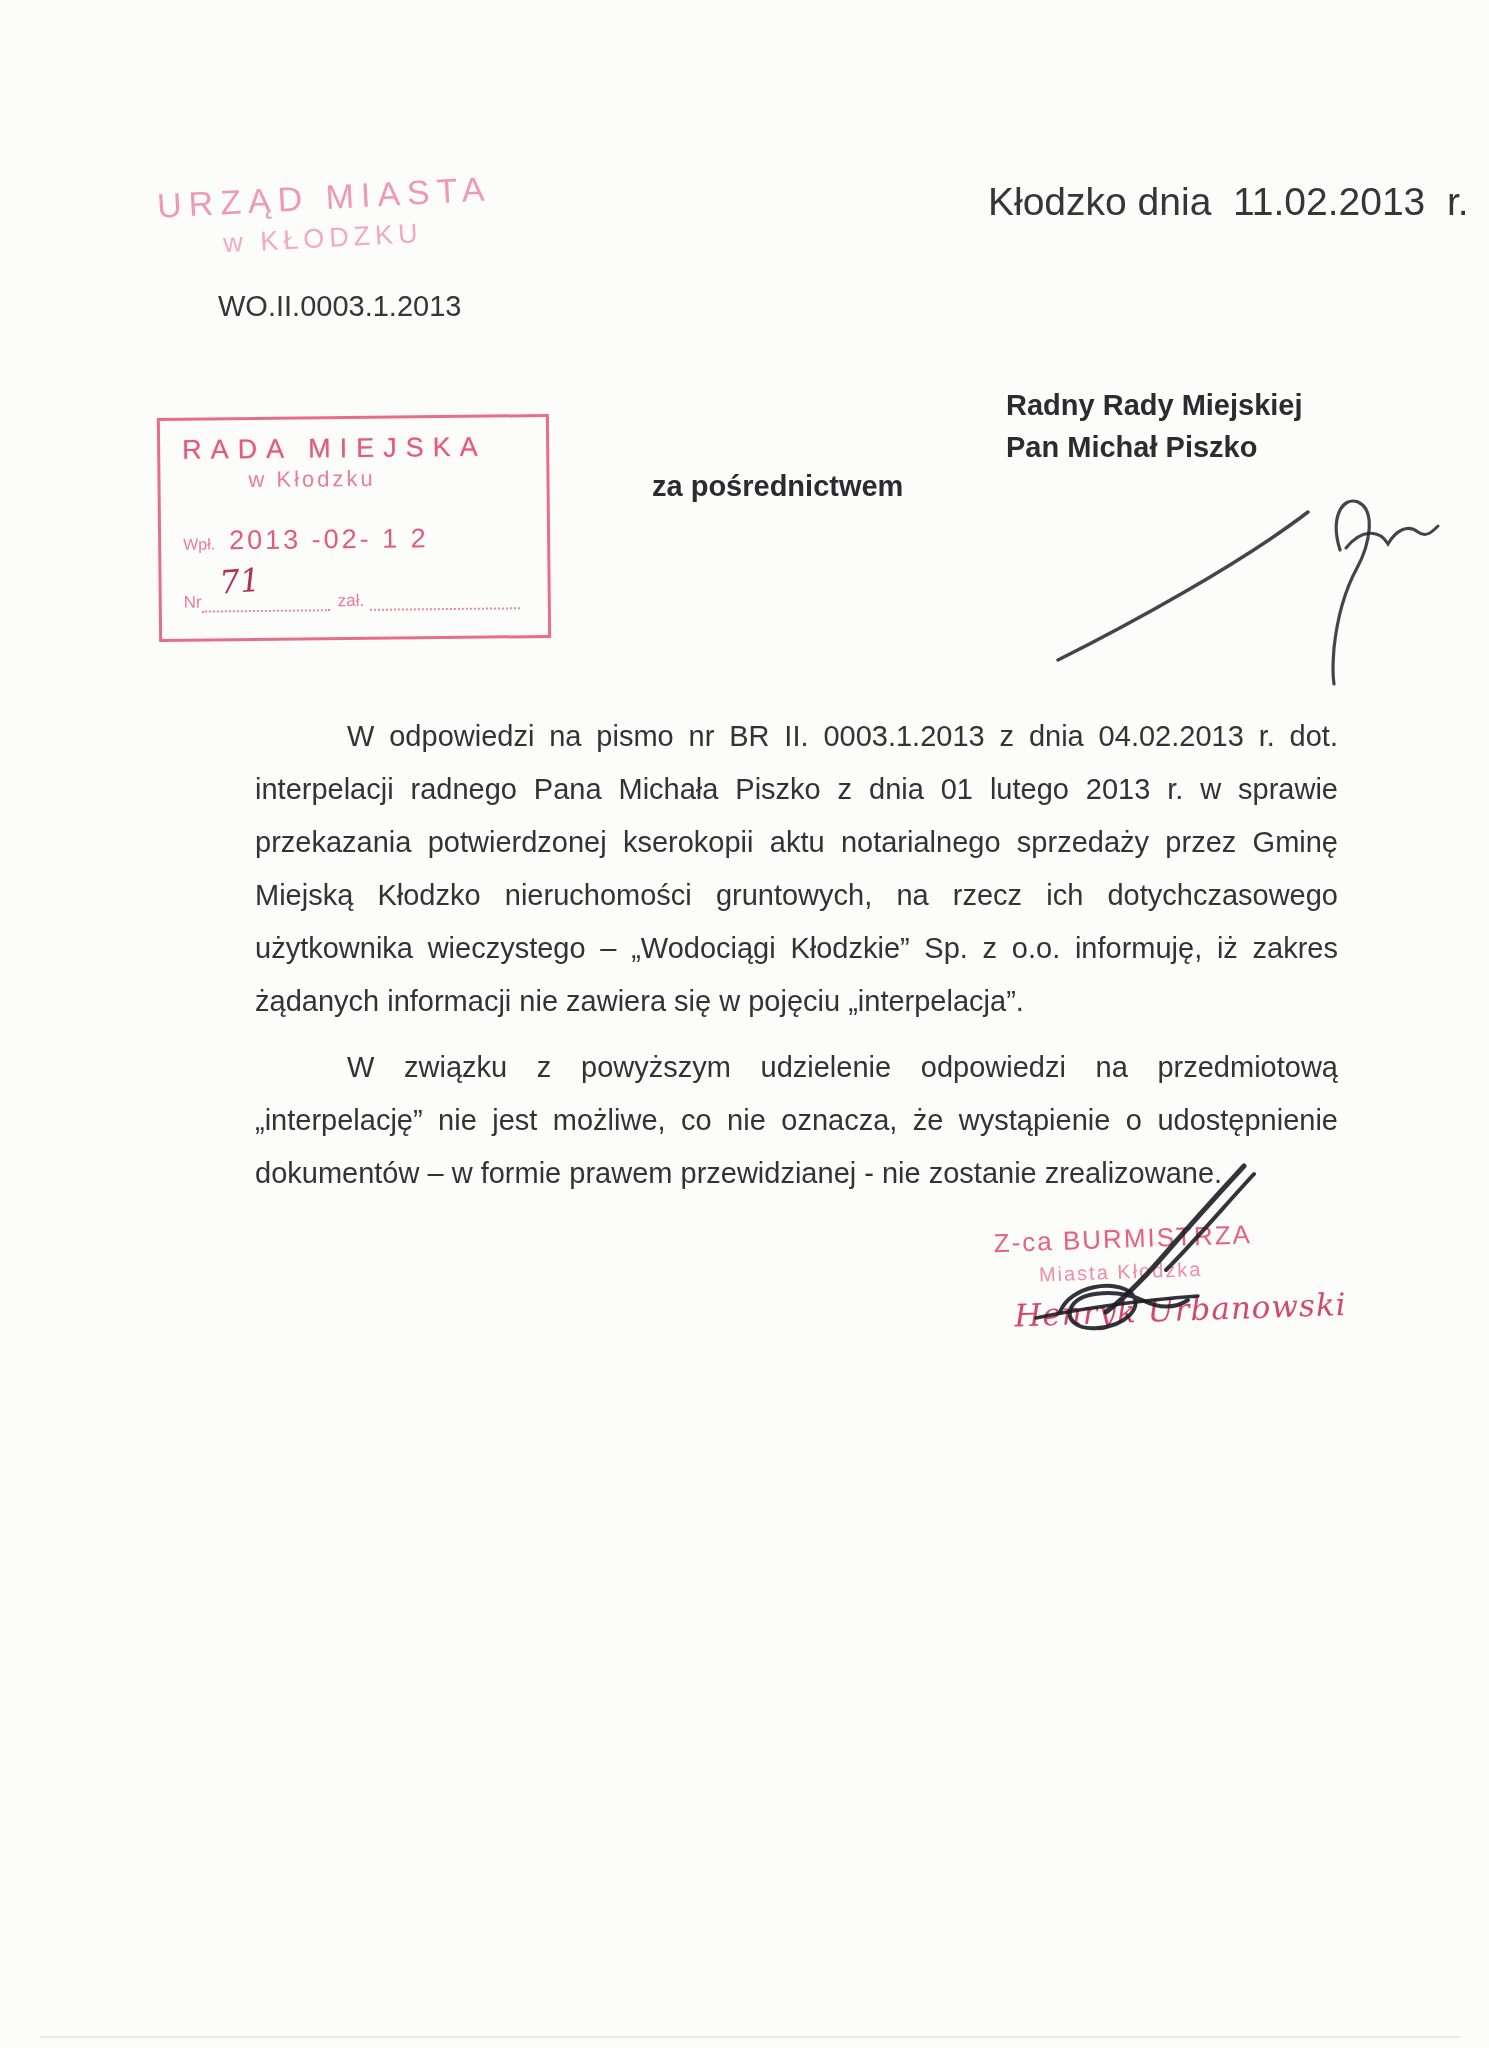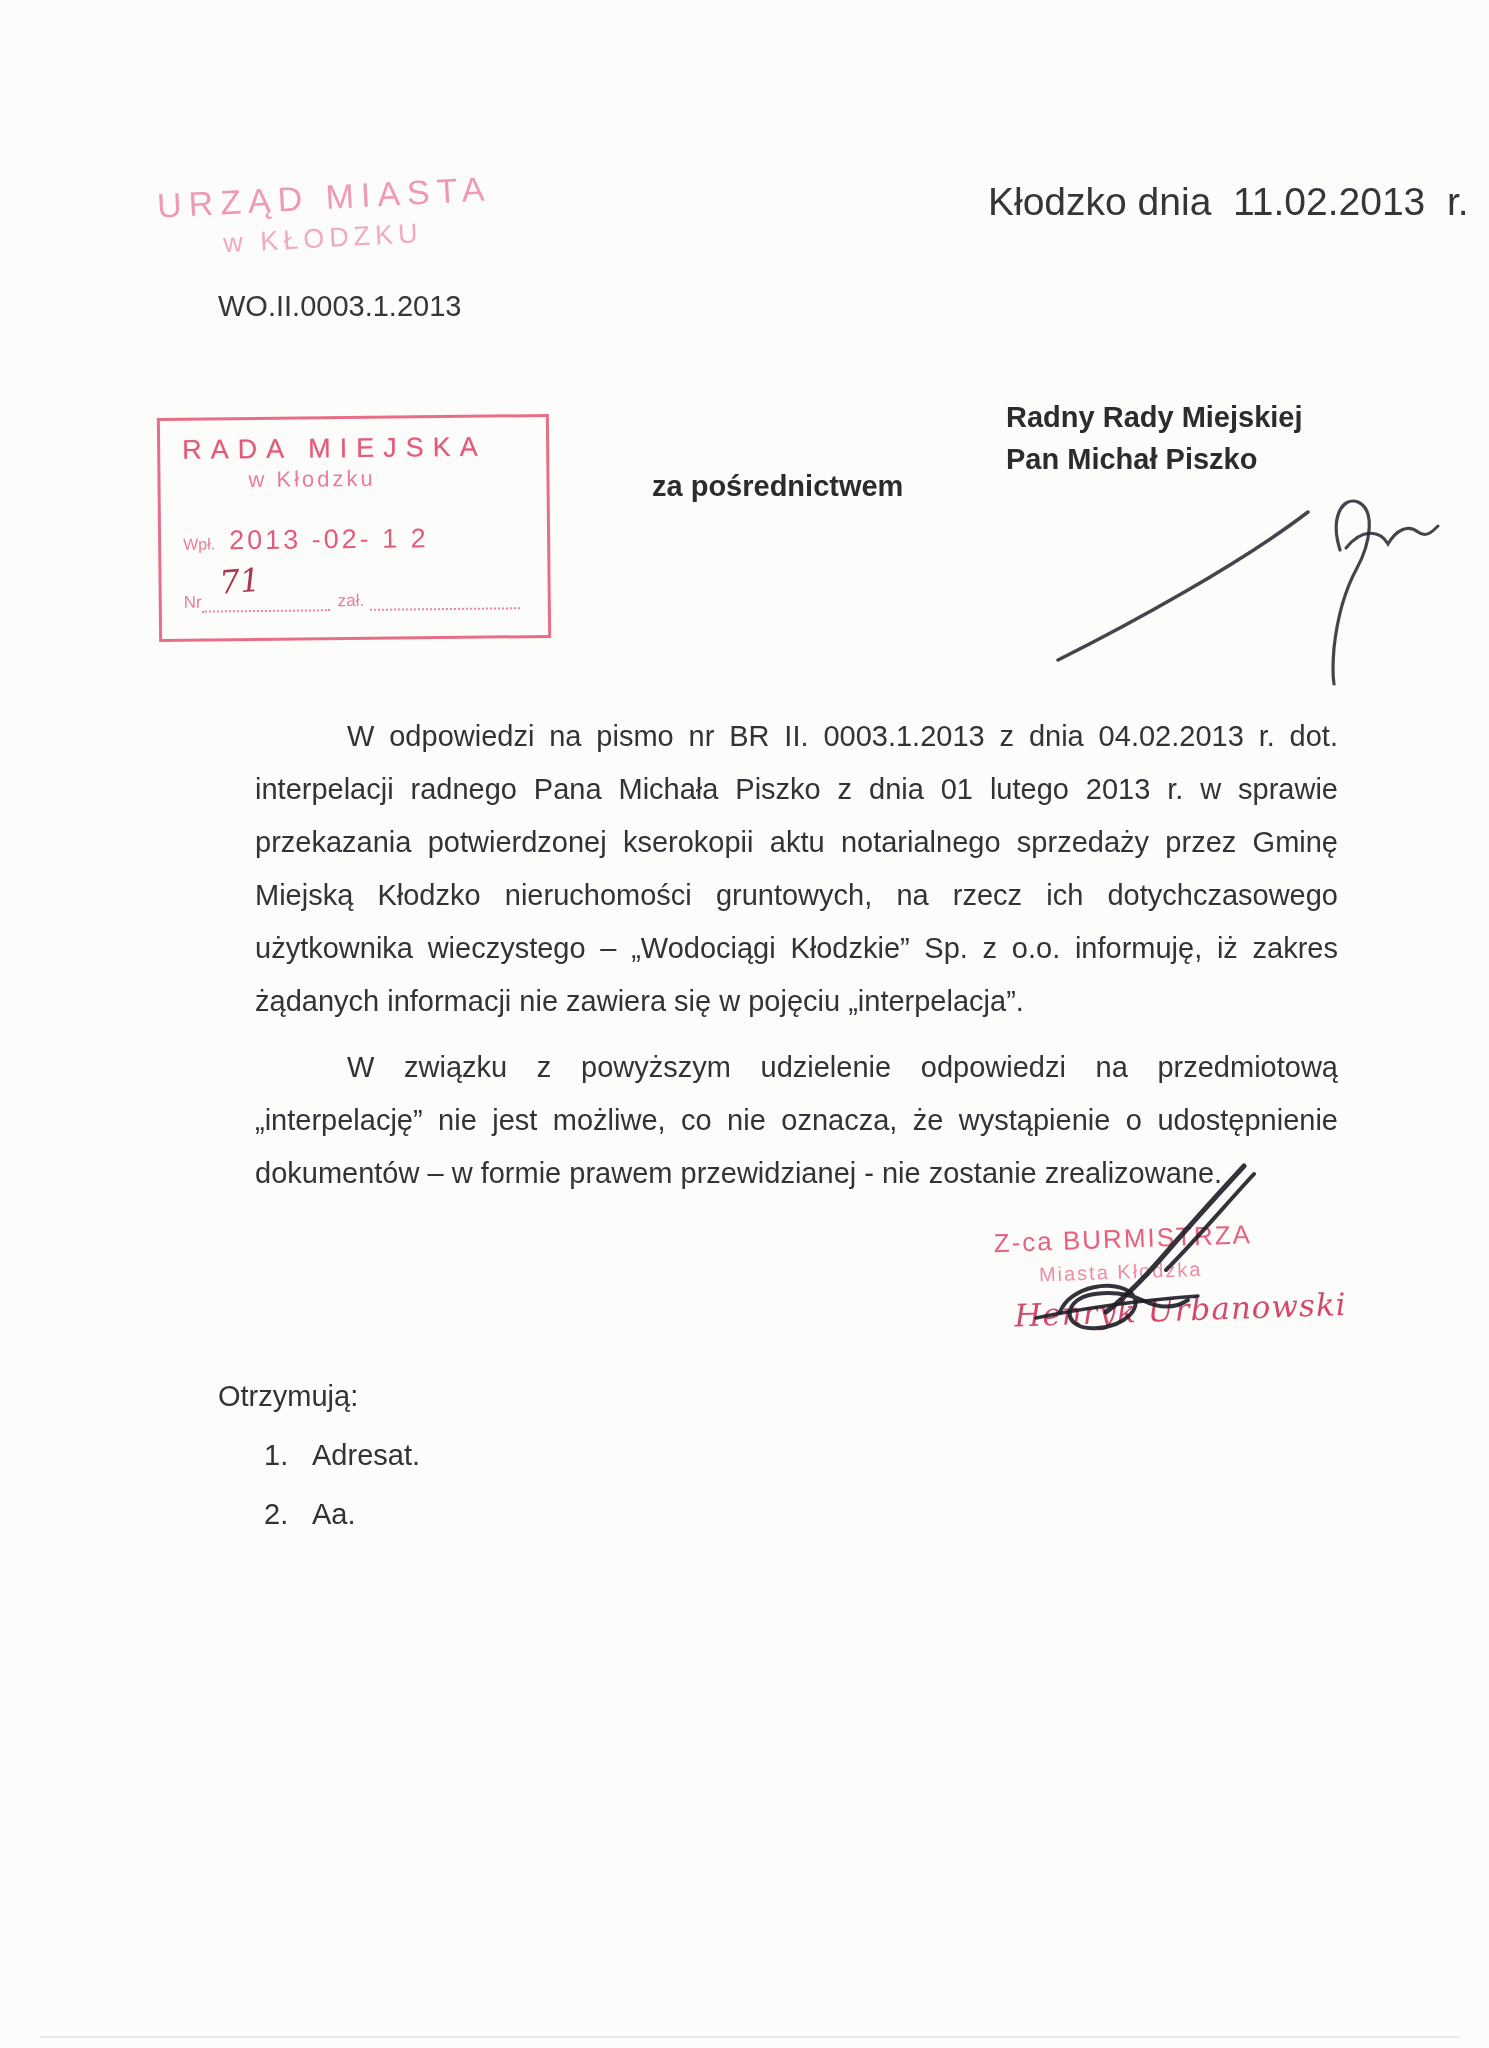--- a/index.html
+++ b/index.html
@@ -114,21 +114,21 @@
   
   .via-line {
     position: absolute;
     left: 652px; top: 470px;
     font-size: 29px;
     font-weight: bold;
     color: #2b2b30;
   }
   .addressee {
     position: absolute;
-    left: 1006px; top: 396px;
+    left: 1006px; top: 384px;
     font-size: 29px;
     font-weight: bold;
     color: #2b2b30;
     line-height: 42px;
   }
   .addressee .gap { height: 24px; }
 
   .paraph-svg {
     position: absolute;
     left: 1040px; top: 452px;
@@ -259,27 +259,16 @@
     <div class="name">Henryk Urbanowski</div>
   </div>
 
   <svg class="scribble-svg" viewBox="0 0 270 205">
     <path d="M222,8 C198,34 162,74 136,104 C120,122 100,142 84,154" stroke="#1d1d26" stroke-width="5" fill="none" stroke-linecap="round" opacity="0.9"></path>
     <path d="M232,16 C206,44 172,84 144,112" stroke="#1d1d26" stroke-width="4" fill="none" stroke-linecap="round" opacity="0.9"></path>
     <path d="M38,154 C48,128 94,120 110,136 C122,150 102,168 76,170 C56,172 42,162 50,148 C60,132 98,132 120,142 C140,152 154,150 166,142" stroke="#1d1d26" stroke-width="4" fill="none" stroke-linecap="round" opacity="0.9"></path>
     <path d="M14,160 C62,150 124,142 176,138" stroke="#1d1d26" stroke-width="3.5" fill="none" stroke-linecap="round" opacity="0.9"></path>
   </svg>
 
-  <div class="distribution">
-    <div>Otrzymują:</div>
-    <div class="row">
-      <span class="num">1.</span>
-      <span>Adresat.</span>
-    </div>
-    <div class="row">
-      <span class="num">2.</span>
-      <span>Aa.</span>
-    </div>
-  </div>
 
   <div class="scan-line"></div>
 
 </div>
 
 </body></html>

